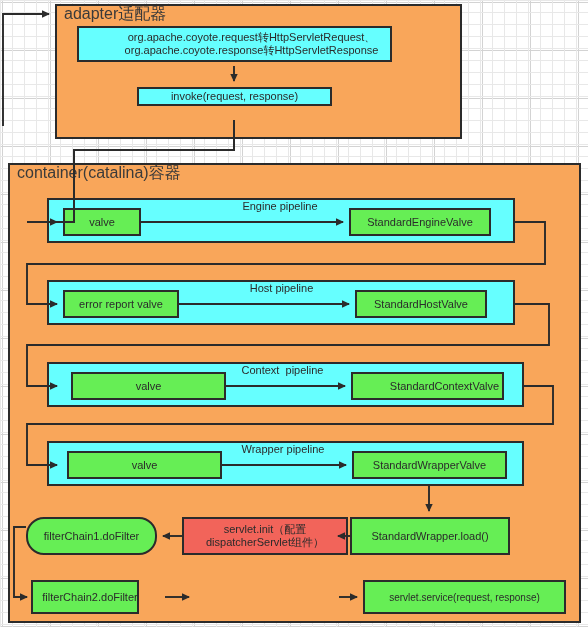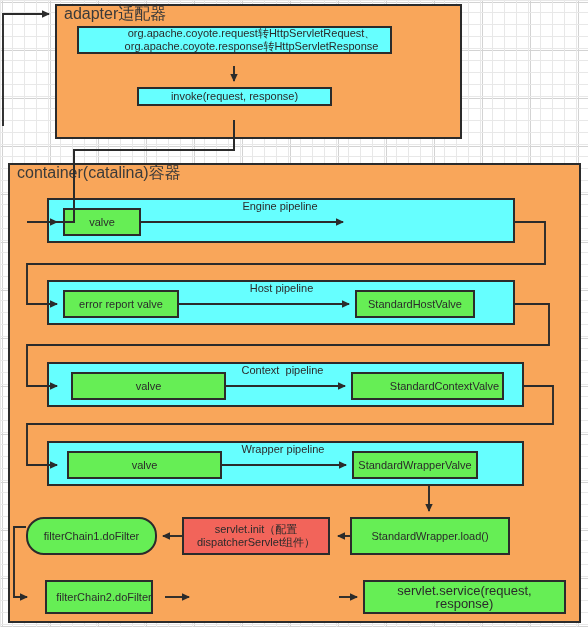--- a/index.html
+++ b/index.html
@@ -61,65 +61,66 @@
     text-align:center;
     font-size:11px;
     color:#2b2b2b;
     line-height:13px;
     white-space:pre-line;
     padding:1px 2px;
   }
   .green{background:#66ee55;}
   .cyan{background:#66ffff;}
   .red{background:#f2645a;}
-  .n-wide{font-size:13px;}
+  .n-wide{font-size:10px;}
 </style>
 </head>
 <body>
 
 <div id="canvas">
 
   <div class="grp" style="left:55px;top:4px;width:407px;height:135px;">
     <div class="grp-label">adapter适配器</div>
   </div>
 
-  <div class="node cyan" style="left:77px;top:26px;width:315px;height:28px;padding-left:36px;">org.apache.coyote.request转HttpServletRequest、
+  <div class="node cyan" style="left:77px;top:26px;width:315px;height:36px;padding-left:36px;">org.apache.coyote.request转HttpServletRequest、
 org.apache.coyote.response转HttpServletResponse</div>
 
   <div class="node cyan" style="left:137px;top:87px;width:195px;height:19px;">invoke(request, response)</div>
 
   <div class="grp" style="left:8px;top:163px;width:573px;height:460px;">
     <div class="grp-label">container(catalina)容器</div>
   </div>
 
   <div class="pipe" style="left:47px;top:198px;width:468px;height:45px;"></div>
   <div class="pipe-label" style="left:215px;top:200px;width:130px;">Engine pipeline</div>
   <div class="node green" style="left:63px;top:208px;width:78px;height:28px;">valve</div>
+  <div class="node green" style="left:349px;top:208px;width:142px;height:28px;">StandardEngineValve</div>
 
   <div class="pipe" style="left:47px;top:280px;width:468px;height:45px;"></div>
   <div class="pipe-label" style="left:224px;top:282px;width:115px;">Host pipeline</div>
   <div class="node green" style="left:63px;top:290px;width:116px;height:28px;">error report valve</div>
-  <div class="node green" style="left:355px;top:290px;width:120px;height:28px;">StandardHostValve</div>
+  <div class="node green" style="left:355px;top:290px;width:132px;height:28px;">StandardHostValve</div>
 
   <div class="pipe" style="left:47px;top:362px;width:477px;height:45px;"></div>
   <div class="pipe-label" style="left:215px;top:364px;width:135px;">Context  pipeline</div>
   <div class="node green" style="left:71px;top:372px;width:155px;height:28px;">valve</div>
   <div class="node green" style="left:351px;top:372px;width:153px;height:28px;padding-left:36px;">StandardContextValve</div>
 
   <div class="pipe" style="left:47px;top:441px;width:477px;height:45px;"></div>
   <div class="pipe-label" style="left:218px;top:443px;width:130px;">Wrapper pipeline</div>
   <div class="node green" style="left:67px;top:451px;width:155px;height:28px;">valve</div>
-  <div class="node green" style="left:352px;top:451px;width:126px;height:28px;">StandardWrapperValve</div>
+  <div class="node green" style="left:352px;top:451px;width:155px;height:28px;">StandardWrapperValve</div>
 
   <div class="node green" style="left:350px;top:517px;width:160px;height:38px;">StandardWrapper.load()</div>
-  <div class="node red" style="left:182px;top:517px;width:148px;height:38px;">servlet.init（配置
+  <div class="node red" style="left:182px;top:517px;width:166px;height:38px;">servlet.init（配置
 dispatcherServlet组件）</div>
   <div class="node green" style="left:26px;top:517px;width:131px;height:38px;border-radius:18px;">filterChain1.doFilter</div>
 
-  <div class="node green" style="left:45px;top:580px;width:108px;height:34px;padding-left:12px;">filterChain2.doFilter</div>
+  <div class="node green" style="left:31px;top:580px;width:108px;height:34px;padding-left:12px;">filterChain2.doFilter</div>
   <div class="node green n-wide" style="left:363px;top:580px;width:203px;height:34px;">servlet.service(request, response)</div>
 
   <svg id="wires" viewBox="0 0 588 627">
     <defs>
       <marker id="ah" markerWidth="9" markerHeight="9" refX="7" refY="4.5" orient="auto" markerUnits="userSpaceOnUse">
         <path d="M0,0.8 L8,4.5 L0,8.2 z" fill="#2b2b2b"></path>
       </marker>
     </defs>
     <g fill="none" stroke="#2b2b2b" stroke-width="1.9">
 

